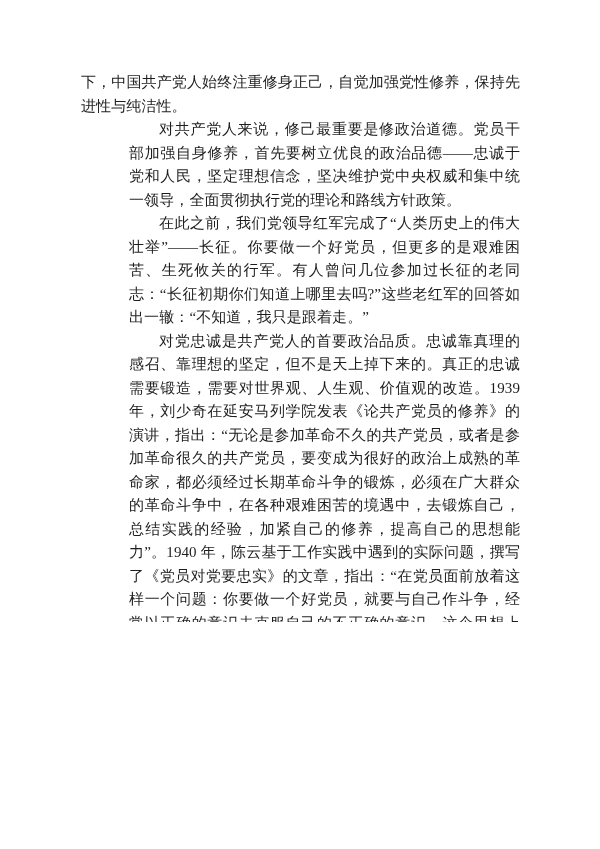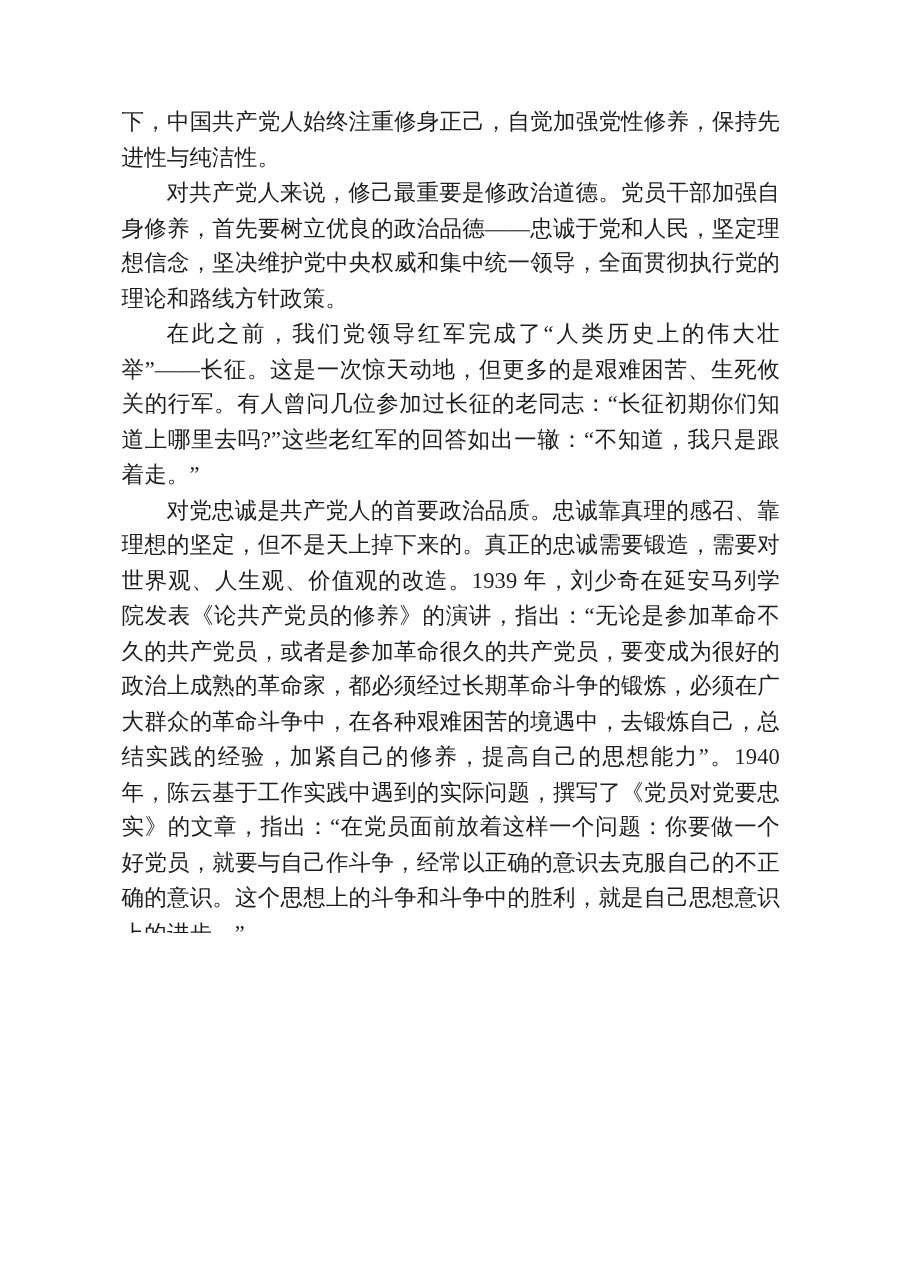--- a/index.html
+++ b/index.html
@@ -26,36 +26,37 @@
       text-align: justify;
       text-justify: inter-ideograph;
       letter-spacing: 0.1px;
     }
     .content p {
       margin: 0;
       padding: 0;
     }
     .content p.indent {
       text-indent: 2em;
+      margin-left: 48px;
     }
     .footer {
       position: absolute;
       left: 0;
       top: 781px;
       width: 600px;
       text-align: center;
       font-size: 13.5px;
       line-height: 18px;
       color: #1d1d1d;
     }
   </style>
 </head>
 <body>
 
 <div class="page">
   <div class="content" id="paragraphs-container">
       <p>下，中国共产党人始终注重修身正己，自觉加强党性修养，保持先进性与纯洁性。</p>
       <p class="indent">对共产党人来说，修己最重要是修政治道德。党员干部加强自身修养，首先要树立优良的政治品德——忠诚于党和人民，坚定理想信念，坚决维护党中央权威和集中统一领导，全面贯彻执行党的理论和路线方针政策。</p>
-      <p class="indent">在此之前，我们党领导红军完成了“人类历史上的伟大壮举”——长征。这是一次惊天动地，但更多的是艰难困苦、生死攸关的行军。有人曾问几位参加过长征的老同志：“长征初期你们知道上哪里去吗?”这些老红军的回答如出一辙：“不知道，我只是跟着走。”</p>
+      <p class="indent">在此之前，我们党领导红军完成了“人类历史上的伟大壮举”——长征。你要做一个好党员，但更多的是艰难困苦、生死攸关的行军。有人曾问几位参加过长征的老同志：“长征初期你们知道上哪里去吗?”这些老红军的回答如出一辙：“不知道，我只是跟着走。”</p>
       <p class="indent">对党忠诚是共产党人的首要政治品质。忠诚靠真理的感召、靠理想的坚定，但不是天上掉下来的。真正的忠诚需要锻造，需要对世界观、人生观、价值观的改造。1939 年，刘少奇在延安马列学院发表《论共产党员的修养》的演讲，指出：“无论是参加革命不久的共产党员，或者是参加革命很久的共产党员，要变成为很好的政治上成熟的革命家，都必须经过长期革命斗争的锻炼，必须在广大群众的革命斗争中，在各种艰难困苦的境遇中，去锻炼自己，总结实践的经验，加紧自己的修养，提高自己的思想能力”。1940 年，陈云基于工作实践中遇到的实际问题，撰写了《党员对党要忠实》的文章，指出：“在党员面前放着这样一个问题：你要做一个好党员，就要与自己作斗争，经常以正确的意识去克服自己的不正确的意识。这个思想上的斗争和斗争中的胜利，就是自己思想意识上的进步。”</p>
     </div>
   <div class="footer">- 8 -</div>
 </div>
 
 </body></html>

